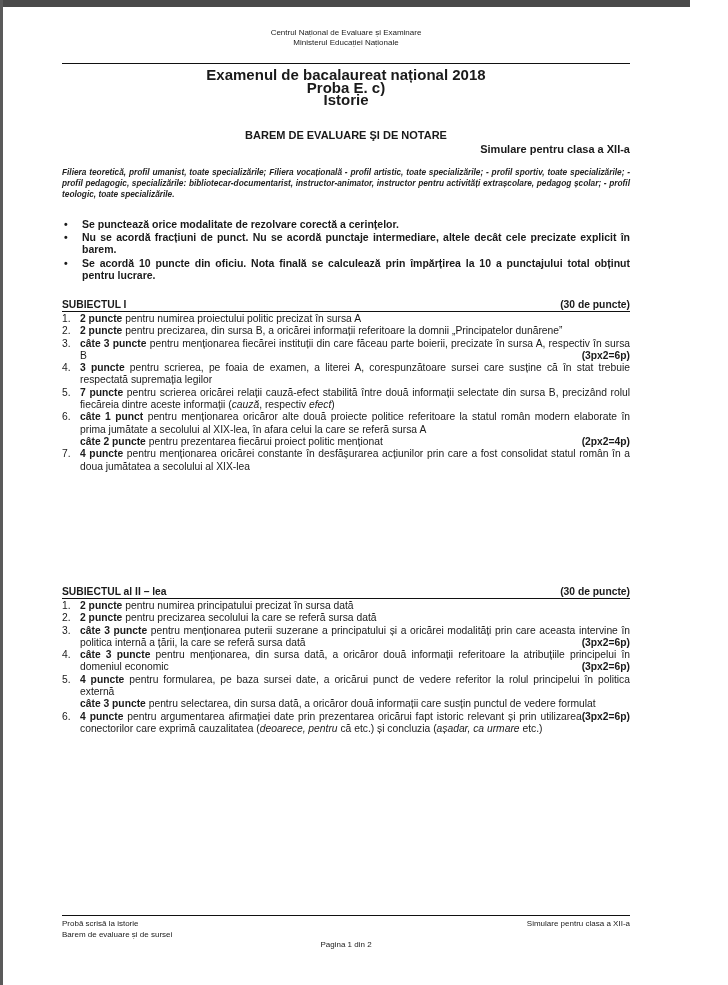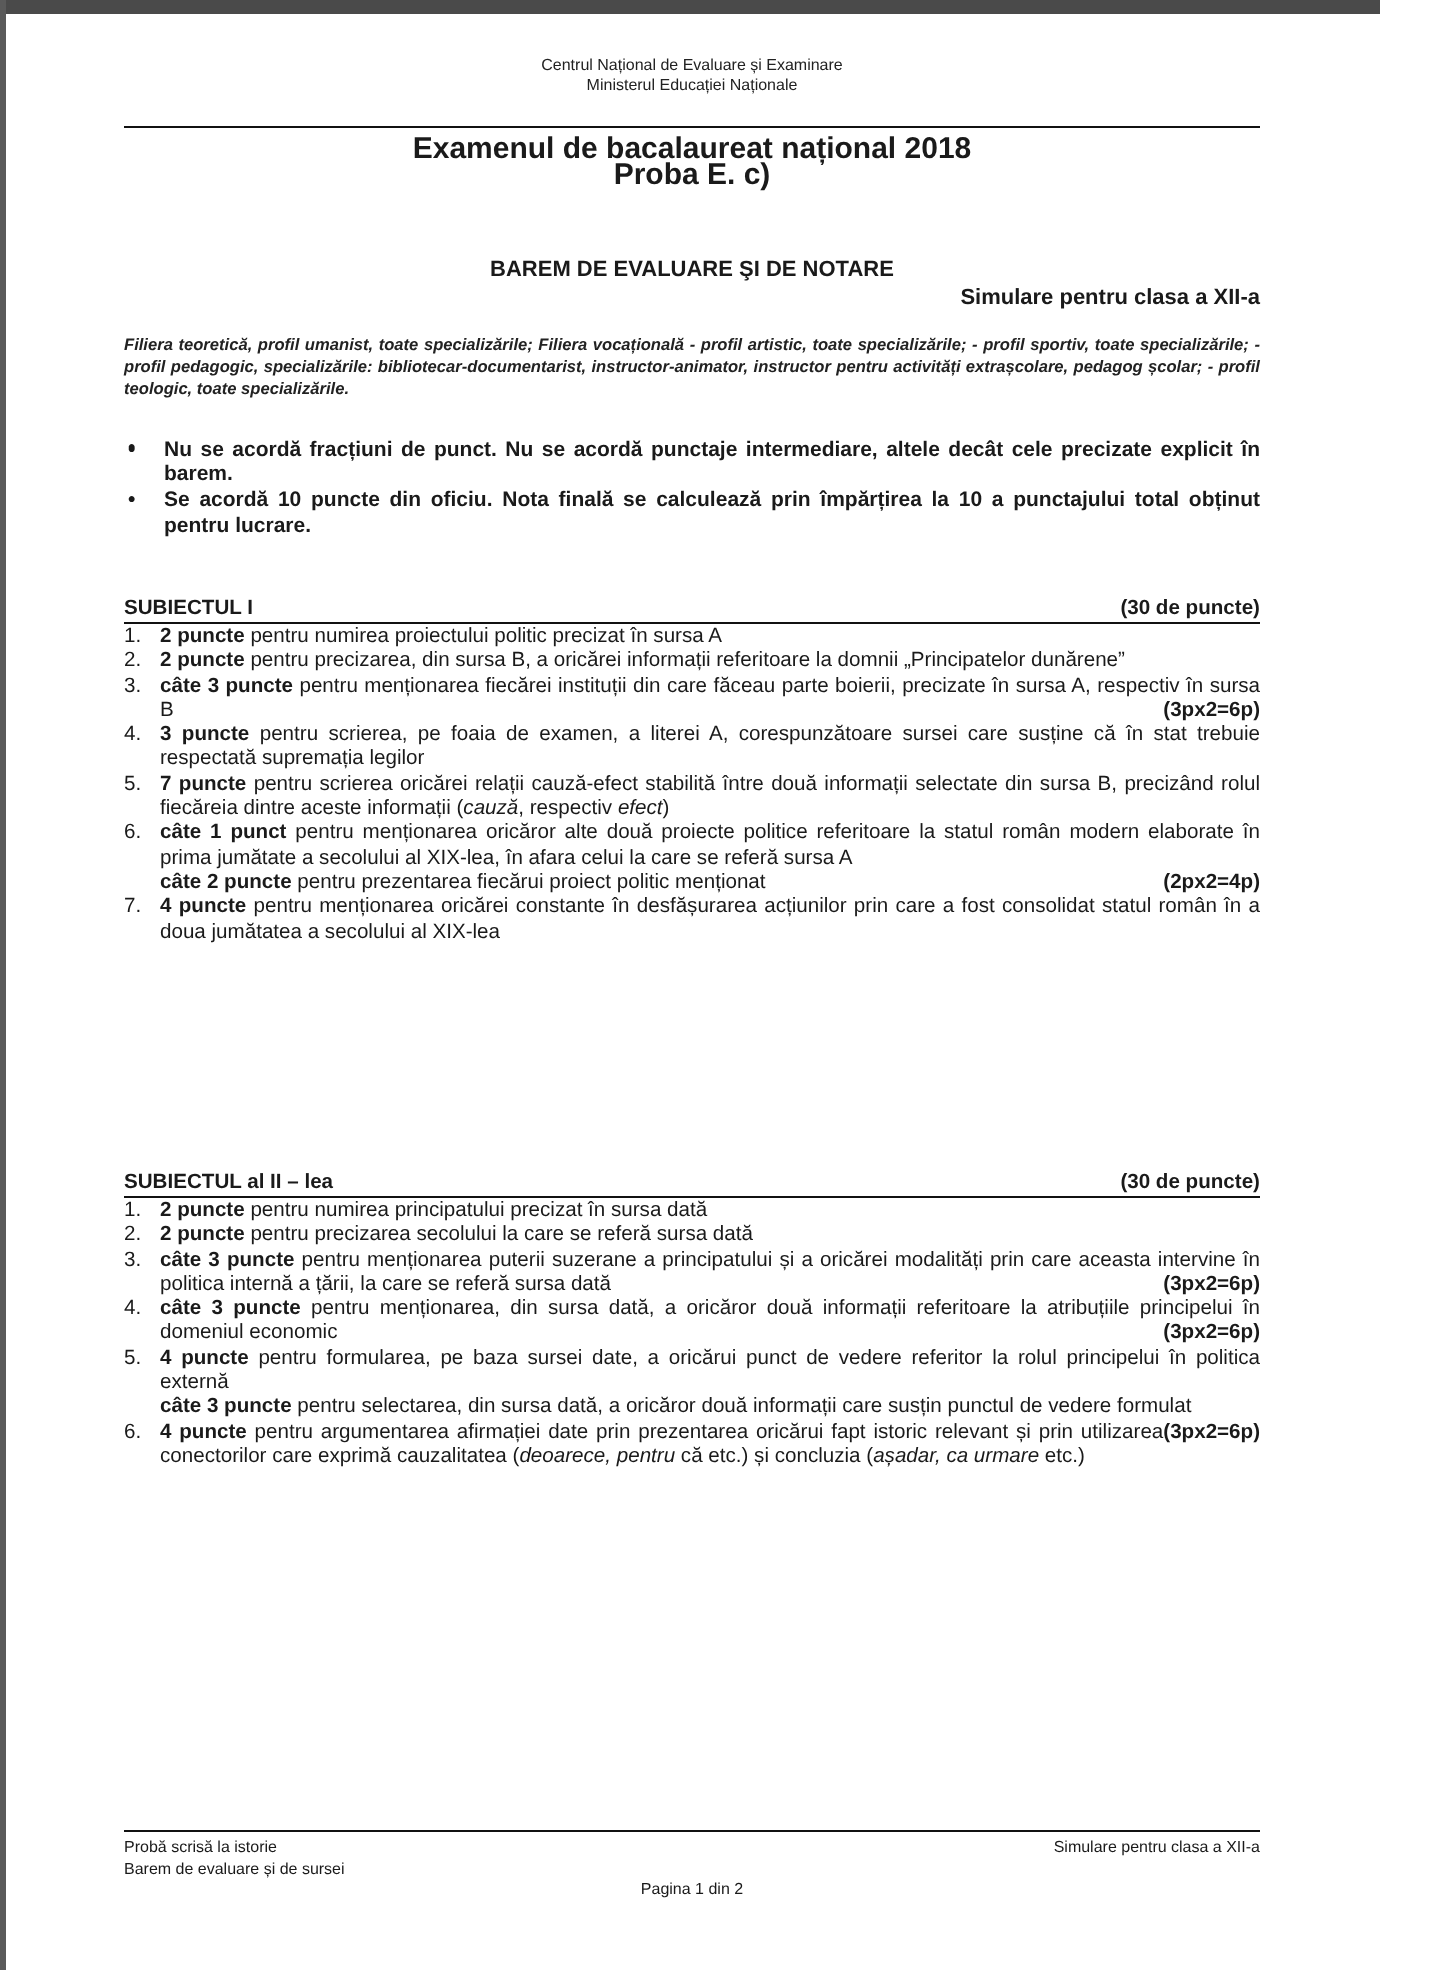--- a/index.html
+++ b/index.html
@@ -42,28 +42,29 @@
 <div class="page">
   <div class="hdr">
     <div>Centrul Național de Evaluare și Examinare</div>
     <div>Ministerul Educației Naționale</div>
   </div>
   <div class="hdr-rule"></div>
 
   <div class="title">
     <div>Examenul de bacalaureat național 2018</div>
     <div>Proba E. c)</div>
+    <div>Istorie</div>
   </div>
   <div class="barem">BAREM DE EVALUARE ŞI DE NOTARE</div>
   <div class="sim">Simulare pentru clasa a XII-a</div>
 
   <div class="fil">Filiera teoretică, profil umanist, toate specializările; Filiera vocațională - profil artistic, toate specializările; - profil sportiv, toate specializările; - profil pedagogic, specializările: bibliotecar-documentarist, instructor-animator, instructor pentru activități extrașcolare, pedagog școlar; - profil teologic, toate specializările.</div>
 
   <div class="bullets">
-    <div class="bullet"><span class="dot">•</span></div>
+    <div class="bullet"><span class="dot">•</span><span>Se punctează orice modalitate de rezolvare corectă a cerințelor.</span></div>
     <div class="bullet"><span class="dot">•</span><span>Nu se acordă fracțiuni de punct. Nu se acordă punctaje intermediare, altele decât cele precizate explicit în barem.</span></div>
     <div class="bullet"><span class="dot">•</span><span>Se acordă 10 puncte din oficiu. Nota finală se calculează prin împărțirea la 10 a punctajului total obținut pentru lucrare.</span></div>
   </div>
 
   <div class="section" style="top:299px;">
     <div class="sec-head">
       <span>SUBIECTUL I</span>
       <span>(30 de puncte)</span>
     </div>
     <div class="item"><span class="num">1.</span><b>2 puncte</b><span> pentru numirea proiectului politic precizat în sursa A</span></div>

